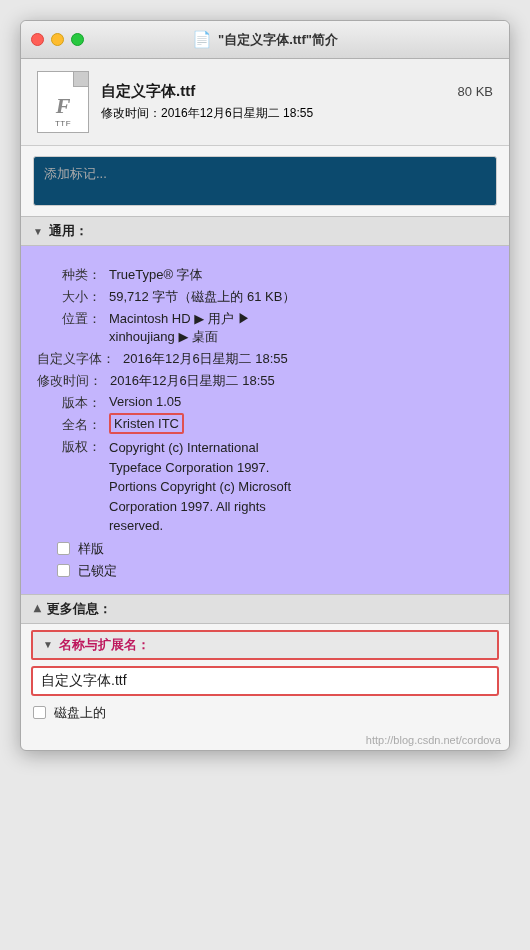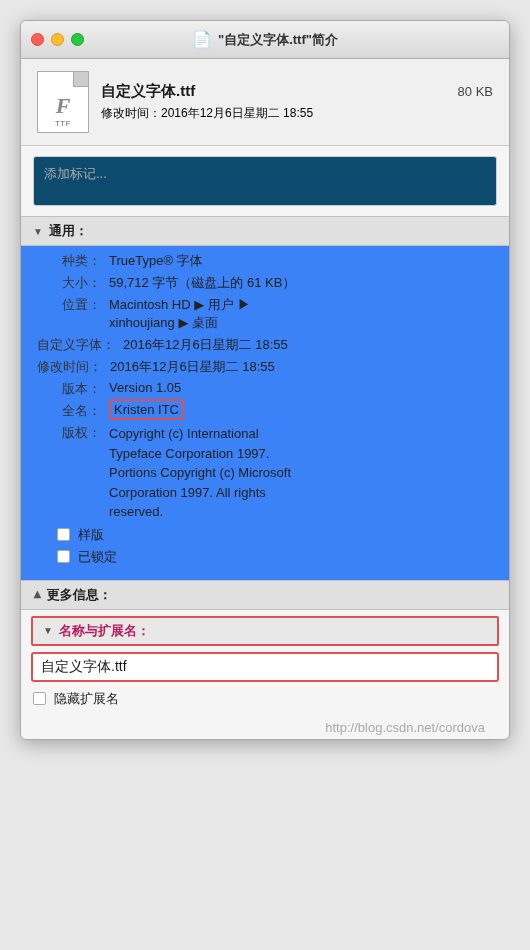--- a/index.html
+++ b/index.html
@@ -183,22 +183,22 @@
     }
 
     .section-title {
       font-size: 13px;
       font-weight: bold;
       color: #222;
     }
 
     
     .info-section {
-      background: #3b82f6;
-      padding: 6px 12px 10px 16px;
+      background: #c4b5fd;
+      padding: 20px 12px 10px 16px;
     }
 
     .info-row {
       display: flex;
       margin-bottom: 4px;
       align-items: flex-start;
     }
 
     .info-label {
       min-width: 72px;
@@ -290,22 +290,22 @@
     .hide-ext-row {
       display: flex;
       align-items: center;
       gap: 8px;
       margin: 8px 12px;
     }
 
     
     .footer-watermark {
       text-align: right;
-      padding: 4px 24px;
-      font-size: 13px;
+      padding: 4px 8px;
+      font-size: 11px;
       color: #aaa;
     }
 
     .copyright-text {
       line-height: 1.5;
     }
   </style>
 </head>
 <body>
 
@@ -411,20 +411,20 @@
     <span class="triangle">▼</span>
     <span class="subsection-title">名称与扩展名：</span>
   </div>
 
   <div class="filename-input-wrapper">
     <input class="filename-input" type="text" value="自定义字体.ttf" style="">
   </div>
 
   <div class="hide-ext-row">
     <div class="checkbox"></div>
-    <span class="checkbox-label">隐藏扩展名</span>
+    <span class="checkbox-label">磁盘上的</span>
   </div>
 
   <div class="footer-watermark">
     <span>http://blog.csdn.net/cordova</span>
   </div>
 
 </div>
 
 </body></html>

